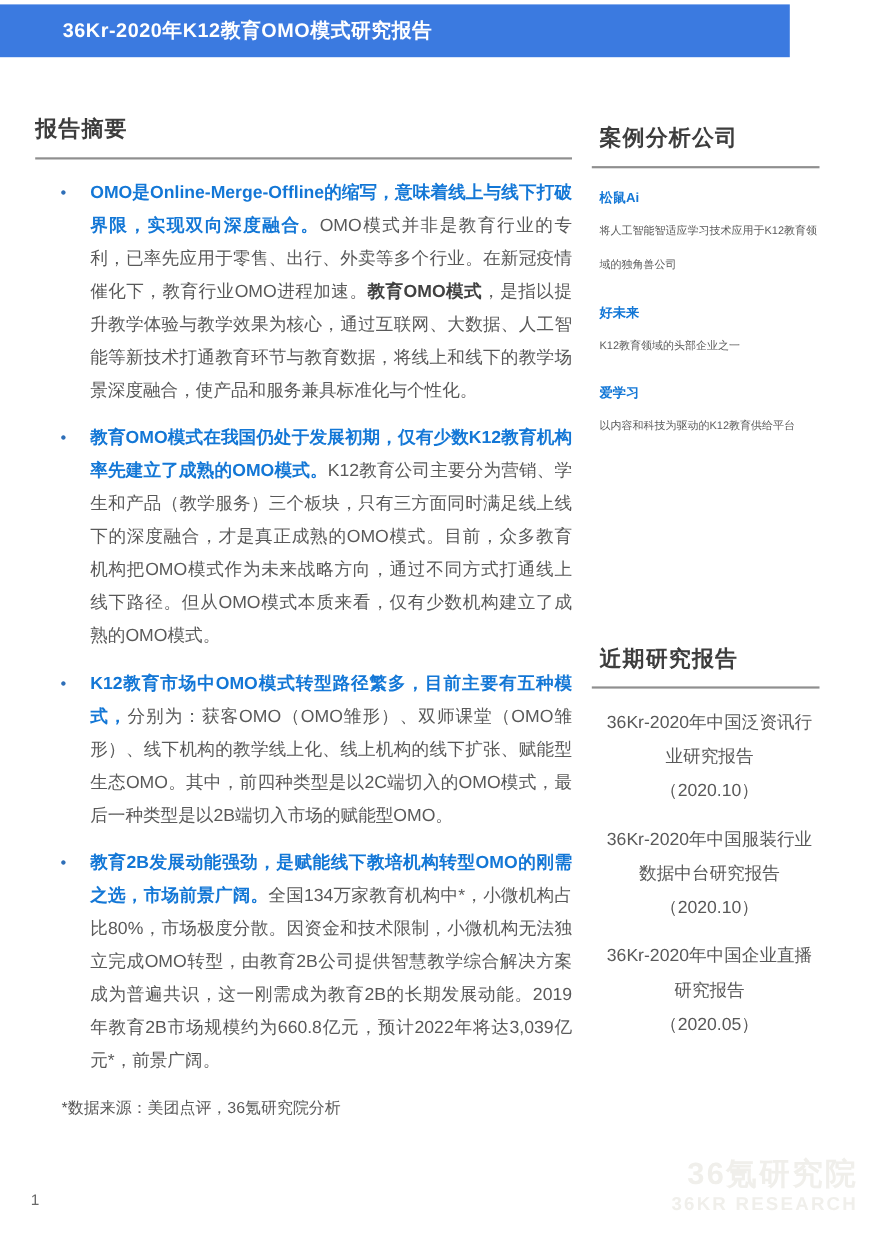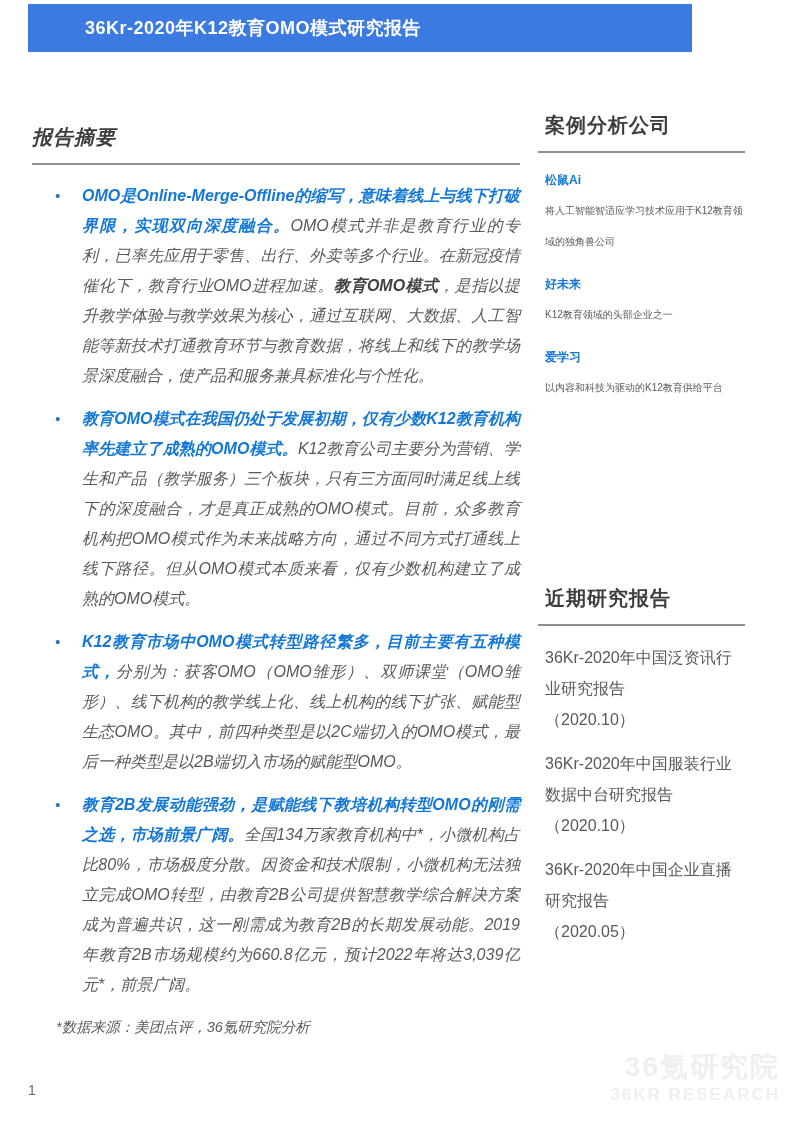--- a/index.html
+++ b/index.html
@@ -1,56 +1,56 @@
 <!DOCTYPE html>
 <html><head>
 <meta charset="utf-8">
 <style>
   html,body{margin:0;padding:0;background:#ffffff;}
   .page{
     position:relative;width:794px;height:1123px;background:#ffffff;
     font-family:"Liberation Sans","DejaVu Sans",sans-serif;overflow:hidden;
   }
   
-  .header-bar{position:absolute;top:4px;left:0;width:664px;height:48px;background:#3b7ae0;margin-left:28px;}
+  .header-bar{position:absolute;top:4px;left:0;width:718px;height:48px;background:#3b7ae0;}
   .header-title{
     position:absolute;left:57px;top:0;height:48px;line-height:48px;
     color:#ffffff;font-size:18px;font-weight:bold;letter-spacing:.5px;white-space:nowrap;
   }
   .logo-clip-top{position:absolute;top:0;right:0;width:150px;height:52px;overflow:hidden;}
   .logo-clip-bottom{position:absolute;top:52px;right:0;width:150px;height:26px;overflow:hidden;}
   .logo{position:absolute;top:3px;right:-18px;width:132px;height:78px;font-weight:bold;}
   .logo-clip-bottom .logo{top:-49px;}
   .logo-white{color:#ffffff;}
   .logo-blue{color:#3b7ae0;}
   .logo .l36{position:absolute;left:4px;top:0px;font-size:30px;letter-spacing:-1px;}
   .logo .lkr{position:absolute;left:42px;top:-12px;font-size:66px;letter-spacing:-3px;}
   
-  .col-left{position:absolute;left:32px;top:124px;width:488px;font-style:italic;}
+  .col-left{position:absolute;left:32px;top:104px;width:488px;}
   .col-right{position:absolute;left:545px;top:112px;width:200px;}
   .sec-heading{font-size:20px;font-weight:bold;color:#3d3d3d;letter-spacing:1px;}
   .sec-rule{height:0;border-bottom:2px solid #8f8f8f;margin-top:12px;}
   .col-right .sec-rule{margin-left:-7px;}
   
   .bullets{list-style:none;margin:16px 0 0 0;padding:0;}
   .bullets li{
     position:relative;padding-left:50px;margin:0 0 13px 0;
     font-size:16px;line-height:30px;color:#595959;text-align:justify;
   }
   .bullet-dot{position:absolute;left:23px;top:0px;color:#2f6fb8;font-size:15px;}
   .lead{color:#1377d6;font-weight:bold;}
   .inline-bold{color:#414141;font-weight:bold;}
   .footnote{margin:18px 0 0 24px;font-size:14.5px;color:#595959;}
   
   .company{margin-top:15px;}
   .company-name{font-size:12px;font-weight:bold;color:#1377d6;line-height:24px;}
   .company-desc{font-size:10px;line-height:31px;color:#595959;margin-top:3px;}
   .recent{position:absolute;left:0;top:473px;width:200px;}
   .report-list{margin-top:16px;}
-  .report-item{font-size:16px;line-height:31px;color:#595959;margin-bottom:13px;white-space:pre-line;}
+  .report-item{font-size:16px;line-height:31px;color:#595959;margin-bottom:13px;white-space:pre-line;text-align:center;}
   
   .page-num{position:absolute;left:28px;top:1082px;font-size:14px;color:#696969;}
   .watermark{position:absolute;right:14px;bottom:16px;text-align:right;font-weight:bold;color:#f0efeb;}
   .wm-cn{font-size:28px;letter-spacing:2px;line-height:32px;}
   .wm-en{font-size:17px;letter-spacing:2px;line-height:24px;}
 </style>
 </head>
 <body>
 
 <div class="page">

